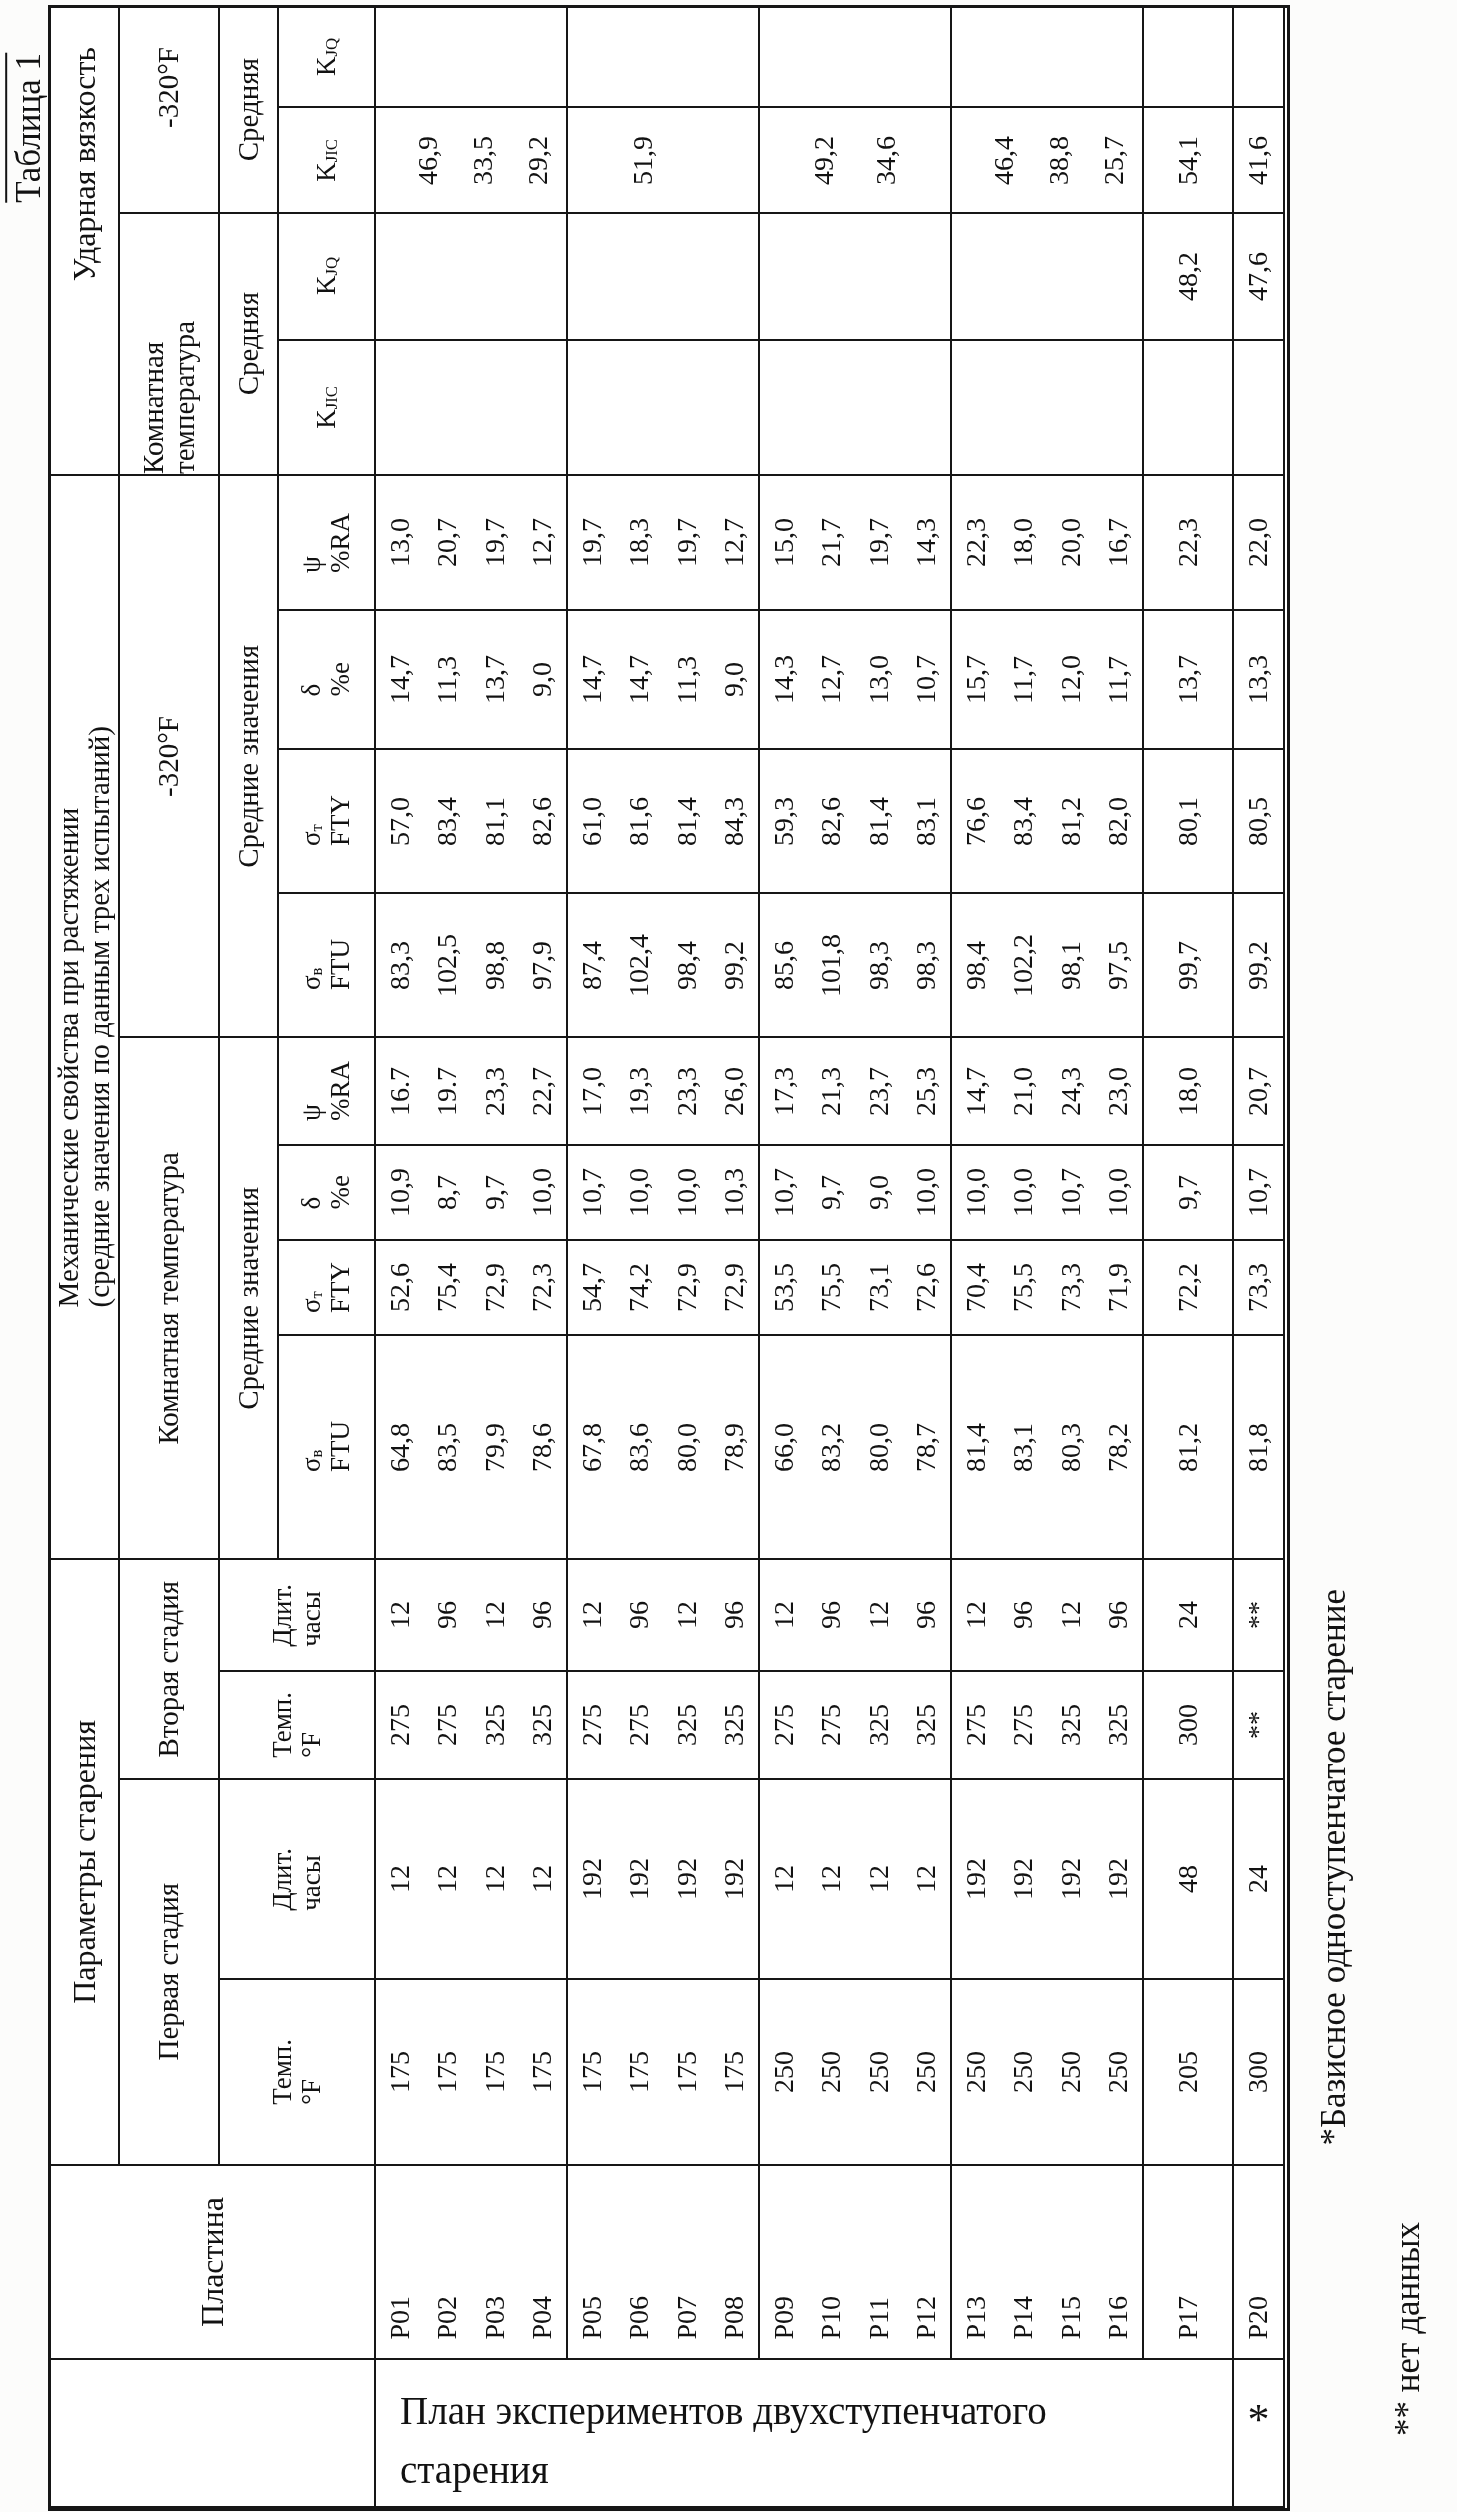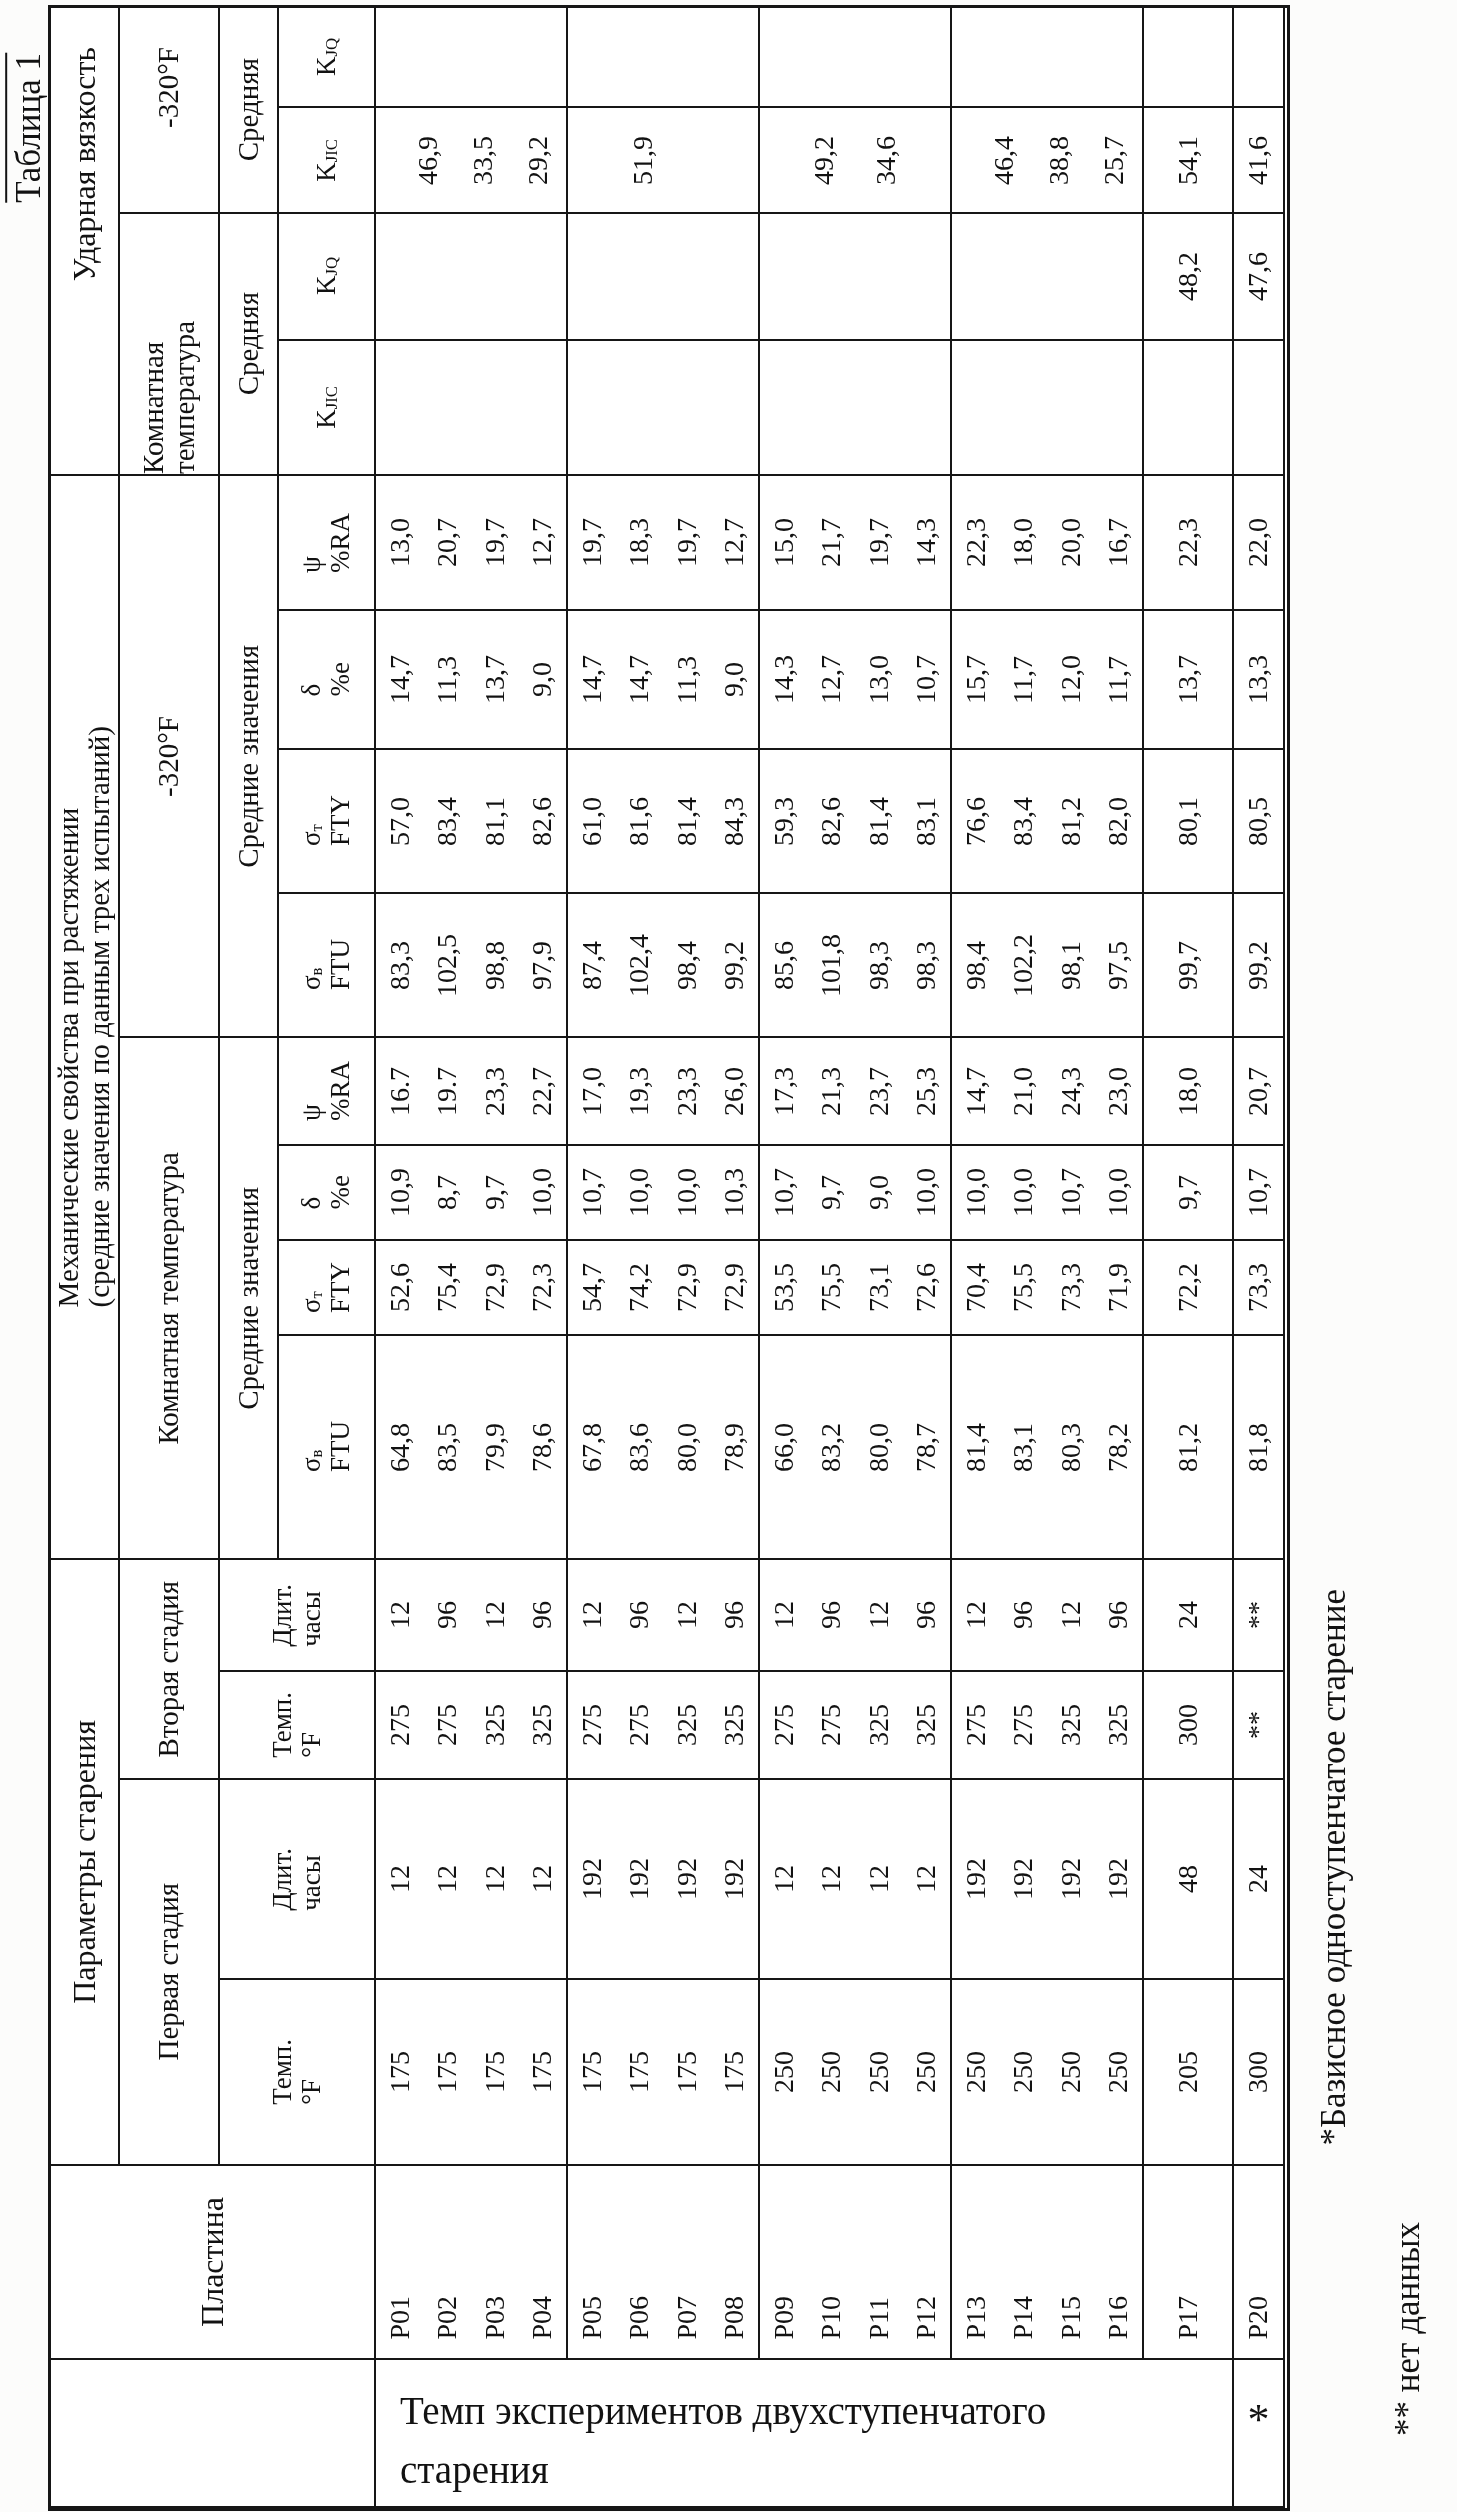--- a/index.html
+++ b/index.html
@@ -132,21 +132,21 @@
     <div class="cell" style="grid-area:16/3/17/5">
       <span class="vt f-leaf"><span class="ln">Темп.</span><span class="ln">°F</span></span>
     </div>
 
     <div class="cell" style="grid-area:17/1/18/5">
       <span class="vt f-group">Пластина</span>
     </div>
 
     <div class="cell" style="grid-area:18/1/19/5"></div>
     <div class="cell caption-cell" style="grid-area:18/5/19/22">
-      <span>Темп экспериментов  двухступенчатого
+      <span>План экспериментов  двухступенчатого
 старения</span>
     </div>
     <div class="cell star-cell" style="grid-area:18/22/19/23">
       <span>*</span>
     </div>
 
   <div class="cell vals" style="grid-area: 1 / 5 / 2 / 9;">
         <span class="vt val"></span>
         <span class="vt val"></span>
         <span class="vt val"></span>

